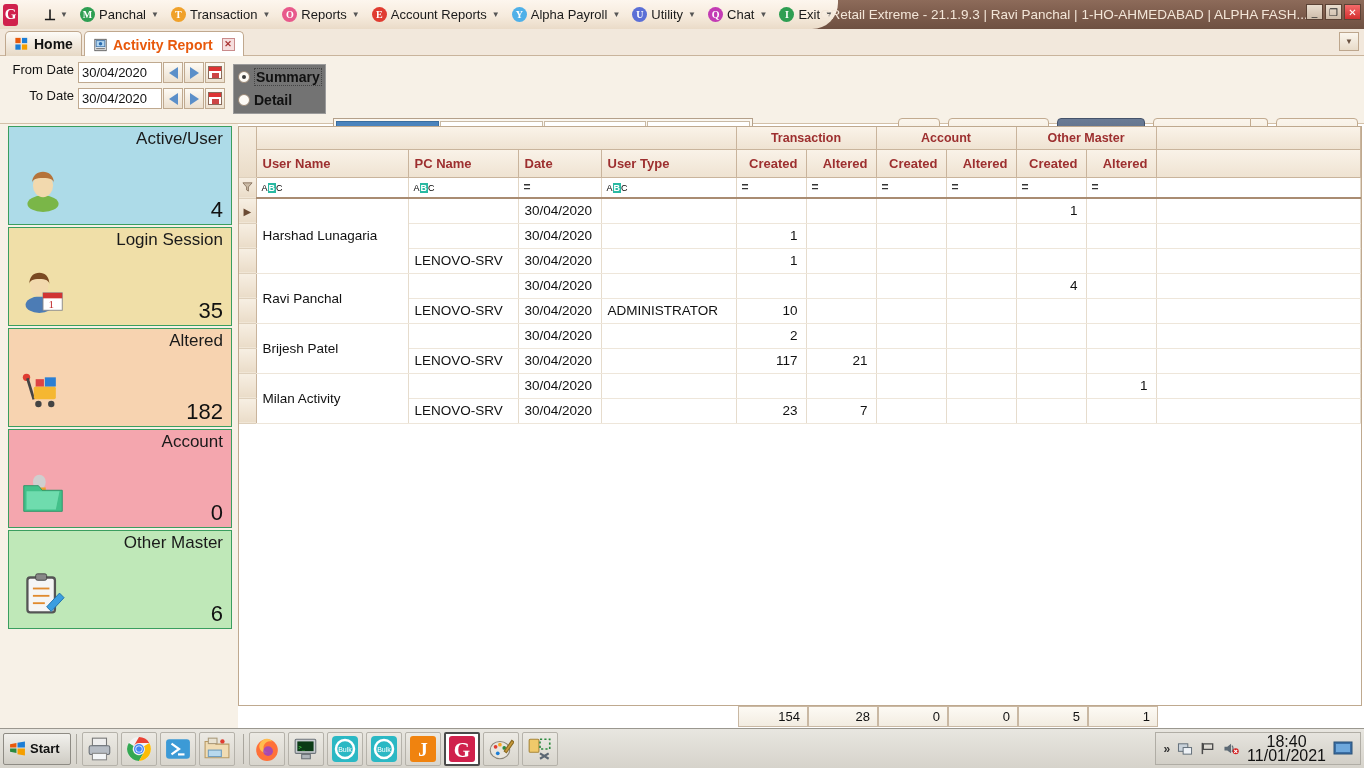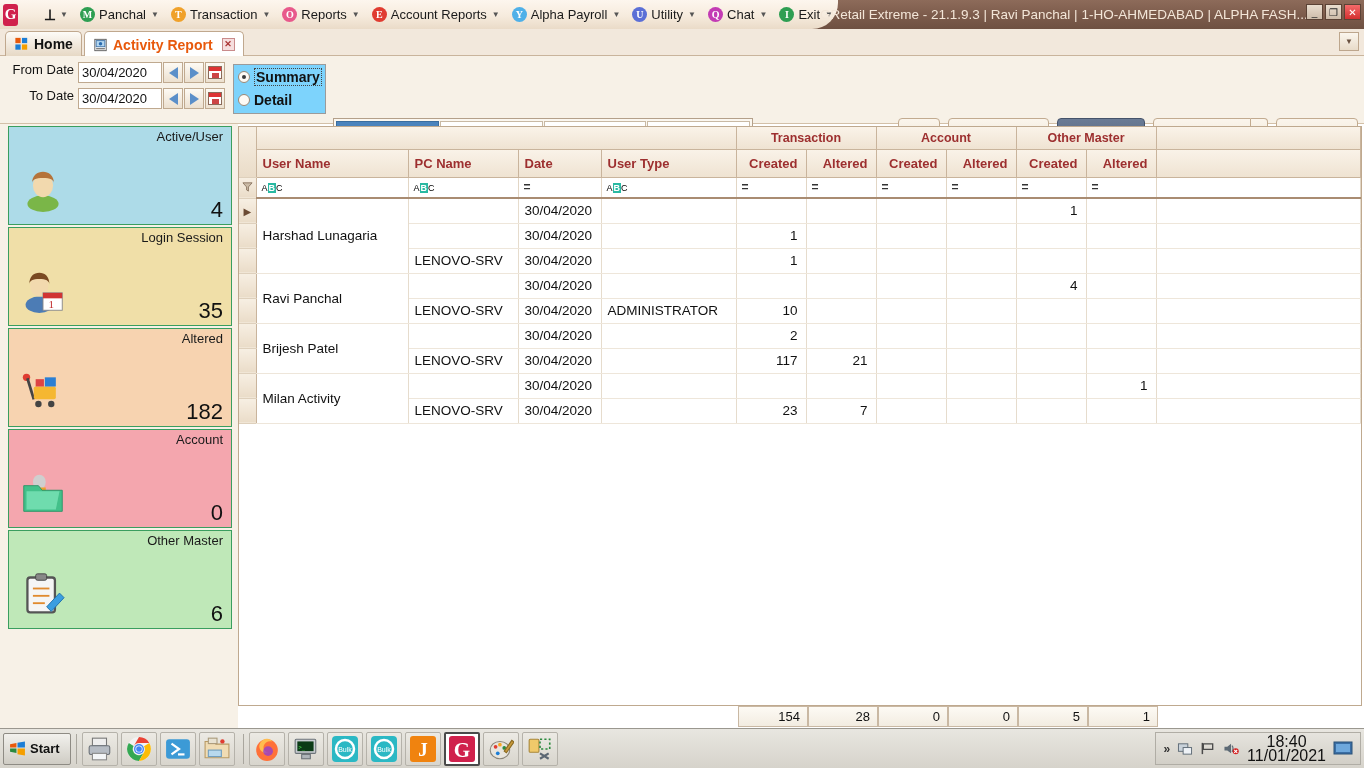--- a/index.html
+++ b/index.html
@@ -120,21 +120,21 @@
     display: flex; align-items: center; justify-content: center; cursor: pointer;
   }
   .tri-l { width:0;height:0;border-top:6px solid transparent;border-bottom:6px solid transparent;border-right:9px solid #5b8fc9; }
   .tri-r { width:0;height:0;border-top:6px solid transparent;border-bottom:6px solid transparent;border-left:9px solid #5b8fc9; }
   .cal-ico { width: 14px; height: 13px; background:#fff; border:1px solid #8a6a5a; position:relative; }
   .cal-ico:before { content:""; position:absolute; left:0; top:0; right:0; height:4px; background:#d33; }
   .cal-ico:after { content:""; position:absolute; left:3px; top:6px; width:7px; height:5px; background:#c44; }
 
   .radiogrp {
     position: absolute; left: 233px; top: 8px; width: 93px; height: 50px;
-    border: 1px solid #9b9b9b; background: #7dd3fc;
+    border: 1px solid #9b9b9b; background: #737373;
   }
   .radio-row { display: flex; align-items: center; height: 23px; padding-left: 4px; }
   .radio-dot {
     width: 12px; height: 12px; border-radius: 50%;
     border: 1px solid #9a8876; background: #fdfaf5; position: relative; flex: 0 0 auto;
   }
   .radio-dot.on:after {
     content:""; position:absolute; left:3px; top:3px; width:4px; height:4px;
     border-radius:50%; background:#3a3a3a;
   }
@@ -176,21 +176,21 @@
   .tiles {
     position: absolute; left: 0; top: 124px; width: 238px; bottom: 40px;
     background: #f7f1e7; padding: 2px 6px 2px 8px;
   }
   .tile {
     height: 99px; margin-bottom: 2px;
     border: 1px solid #3a9e5f; position: relative; overflow: hidden;
   }
   .tile-title {
     position: absolute; right: 8px; top: 2px;
-    font-size: 13px; color: #1a1a1a;
+    font-size: 17px; color: #1a1a1a;
   }
   .tile-val {
     position: absolute; right: 8px; bottom: 1px;
     font-size: 22px; color: #111;
   }
   .tile-ico { position: absolute; left: 12px; bottom: 12px; width: 44px; height: 44px; }
 
   
   .gridwrap {
     position: absolute; left: 238px; top: 126px; right: 2px; bottom: 62px;

